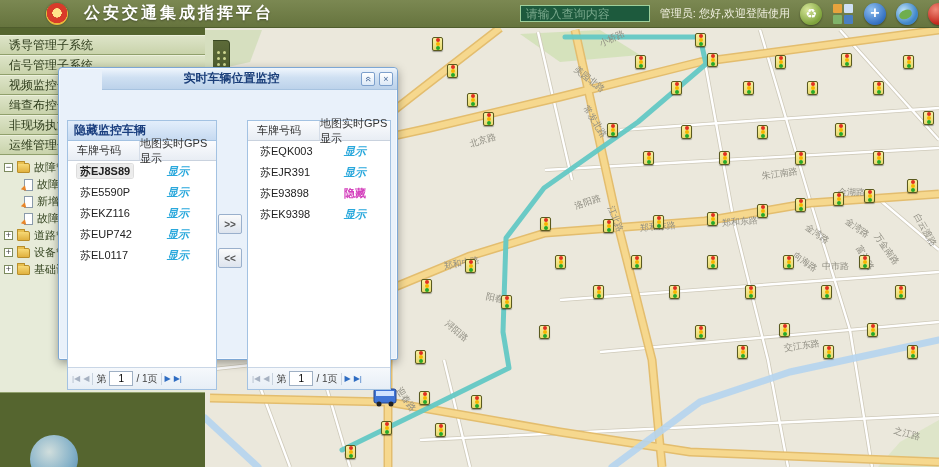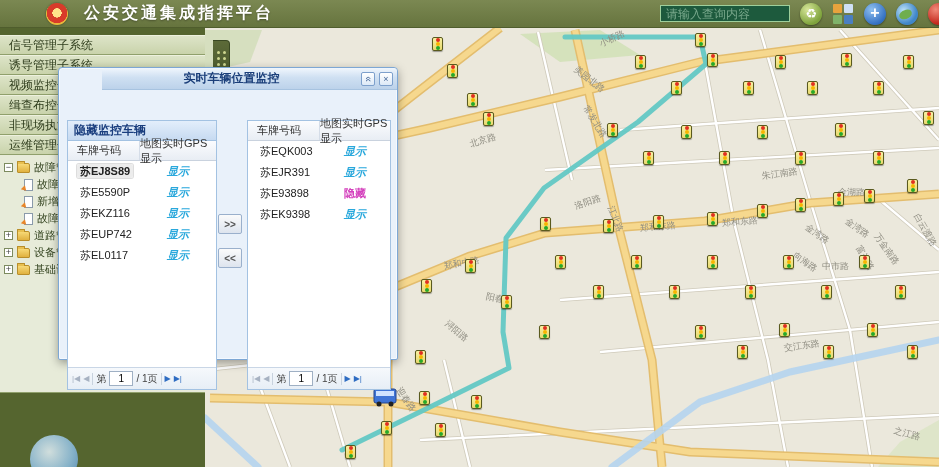--- a/index.html
+++ b/index.html
@@ -483,38 +483,39 @@
     <circle cx="7" cy="18" r="2.5" fill="#222"></circle>
       <circle cx="19" cy="18" r="2.5" fill="#222"></circle>
   </svg>
 </div>
 
 <header>
   <div class="emblem"></div>
   <div class="app-title">公安交通集成指挥平台</div>
   <div class="header-right">
     <input class="hsearch" placeholder="请输入查询内容" style="">
+    <span class="welcome">管理员: 您好,欢迎登陆使用</span>
     <span class="hicon ic-recycle">♻</span>
     <span class="hicon ic-grid">
         <i></i>
         <i></i>
         <i></i>
         <i></i>
       </span>
     <span class="hicon ic-plus">+</span>
     <span class="hicon ic-globe"></span>
     <span class="hicon ic-exit"></span>
   </div>
 </header>
 
 <aside class="sidebar">
   <div>
 
-  <div class="menu-item"><span>信号管理子系统</span></div>
-      <div class="menu-item"><span>诱导管理子系统</span></div>
+  <div class="menu-item"><span>诱导管理子系统</span></div>
+      <div class="menu-item"><span>信号管理子系统</span></div>
       <div class="menu-item"><span>视频监控子系统</span></div>
       <div class="menu-item"><span>缉查布控子系统</span></div>
       <div class="menu-item"><span>非现场执法子系统</span></div>
       <div class="menu-item"><span>运维管理子系统</span></div>
     </div>
   <div class="tree-panel">
     <div>
 
         <div class="tree-row open">
           <span class="expander"></span>

